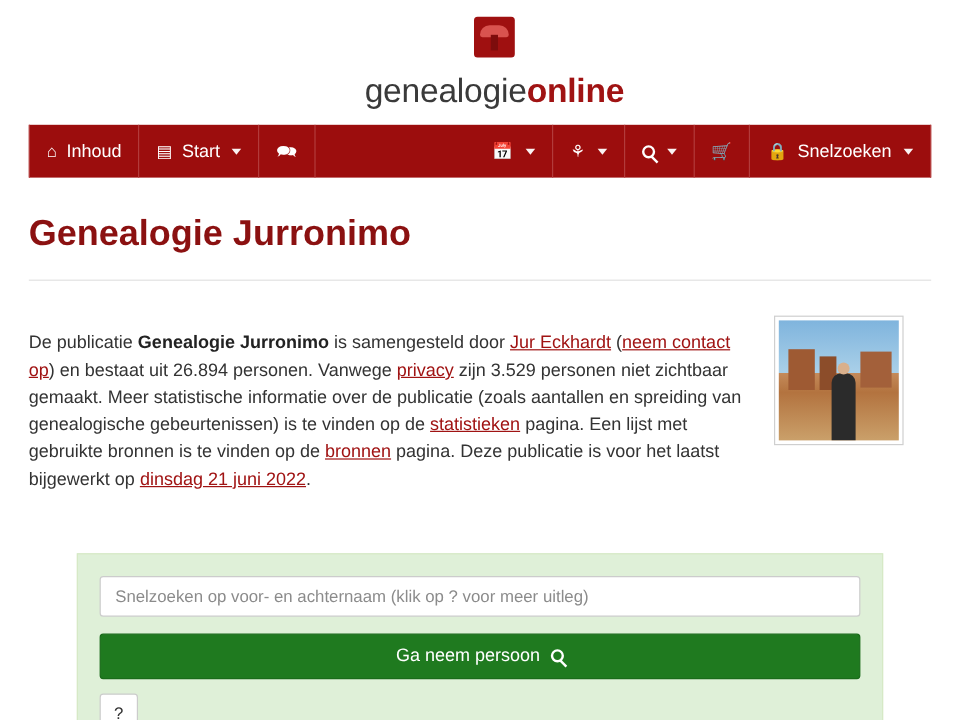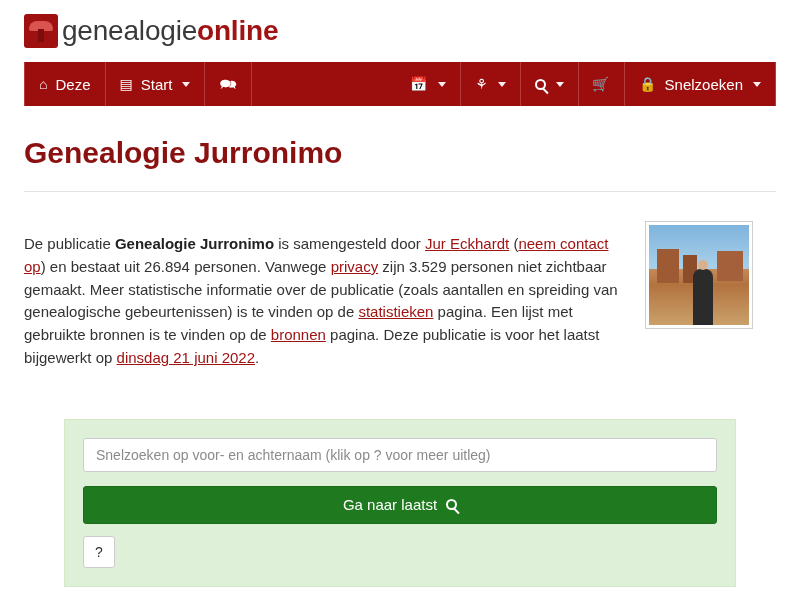--- a/index.html
+++ b/index.html
@@ -14,21 +14,22 @@
     width: 800px; height: 600px;
     position: relative;
     background: #fff;
   }
 
   
   .brand-bar {
     padding: 14px 0 10px 24px;
     display: flex;
     align-items: center;
-    gap: 4px;
+    gap: 14px;
+    flex-direction: column;
   }
   .brand-logo {
     width: 34px; height: 34px;
     border-radius: 3px;
     background: #9f1010;
     position: relative;
     overflow: hidden;
     flex: 0 0 auto;
   }
   .brand-logo::before {
@@ -243,21 +244,21 @@
 
   <div class="brand-bar">
     <div class="brand-logo"></div>
     <div class="brand-text"><span>genealogie</span><span class="strong">online</span></div>
   </div>
 
   <div class="navbar">
 
     <div class="nav-item">
       <span class="ic">⌂</span>
-      <span>Deze</span>
+      <span>Inhoud</span>
     </div>
 
     <div class="nav-item">
       <span class="ic">▤</span>
       <span>Start</span>
       <span class="caret"></span>
     </div>
 
     <div class="nav-item">
       <span class="ic">🗪</span>
@@ -306,20 +307,20 @@
           <div class="butte-b"></div>
           <div class="butte-c"></div>
           <div class="person"></div>
         </div>
       </div>
     </div>
 
     <div class="search-panel">
       <input class="search-input" type="text" placeholder="Snelzoeken op voor- en achternaam (klik op ? voor meer uitleg)" style="">
       <div class="go-button">
-        <span>Ga naar laatst</span>
+        <span>Ga neem persoon</span>
         <span class="mag"></span>
       </div>
       <div class="help-button">?</div>
     </div>
   </div>
 
 </div>
 
 </body></html>

